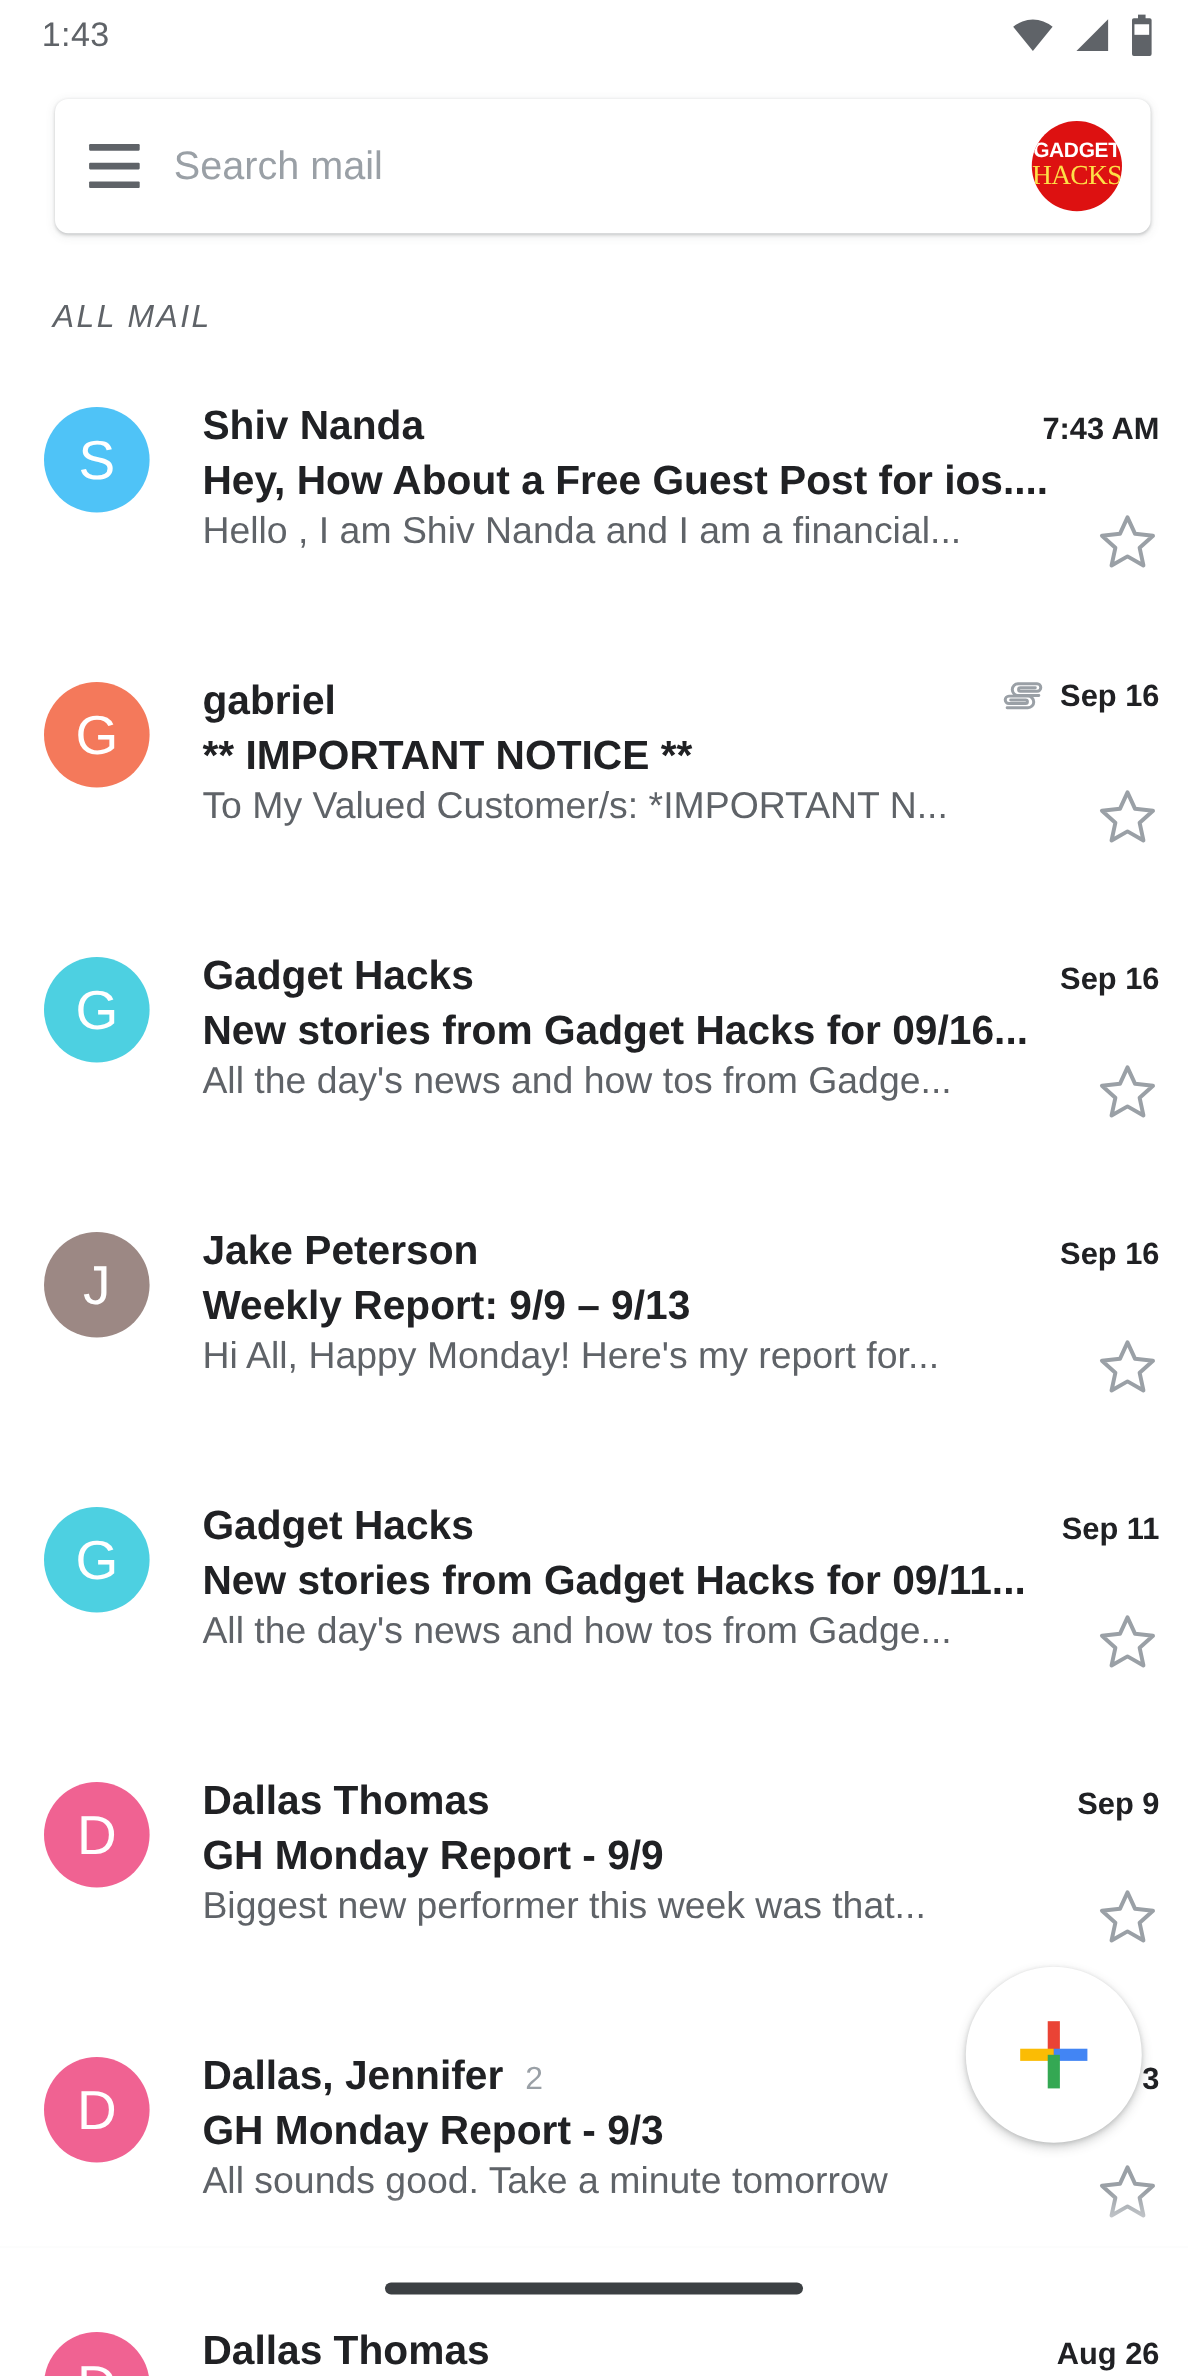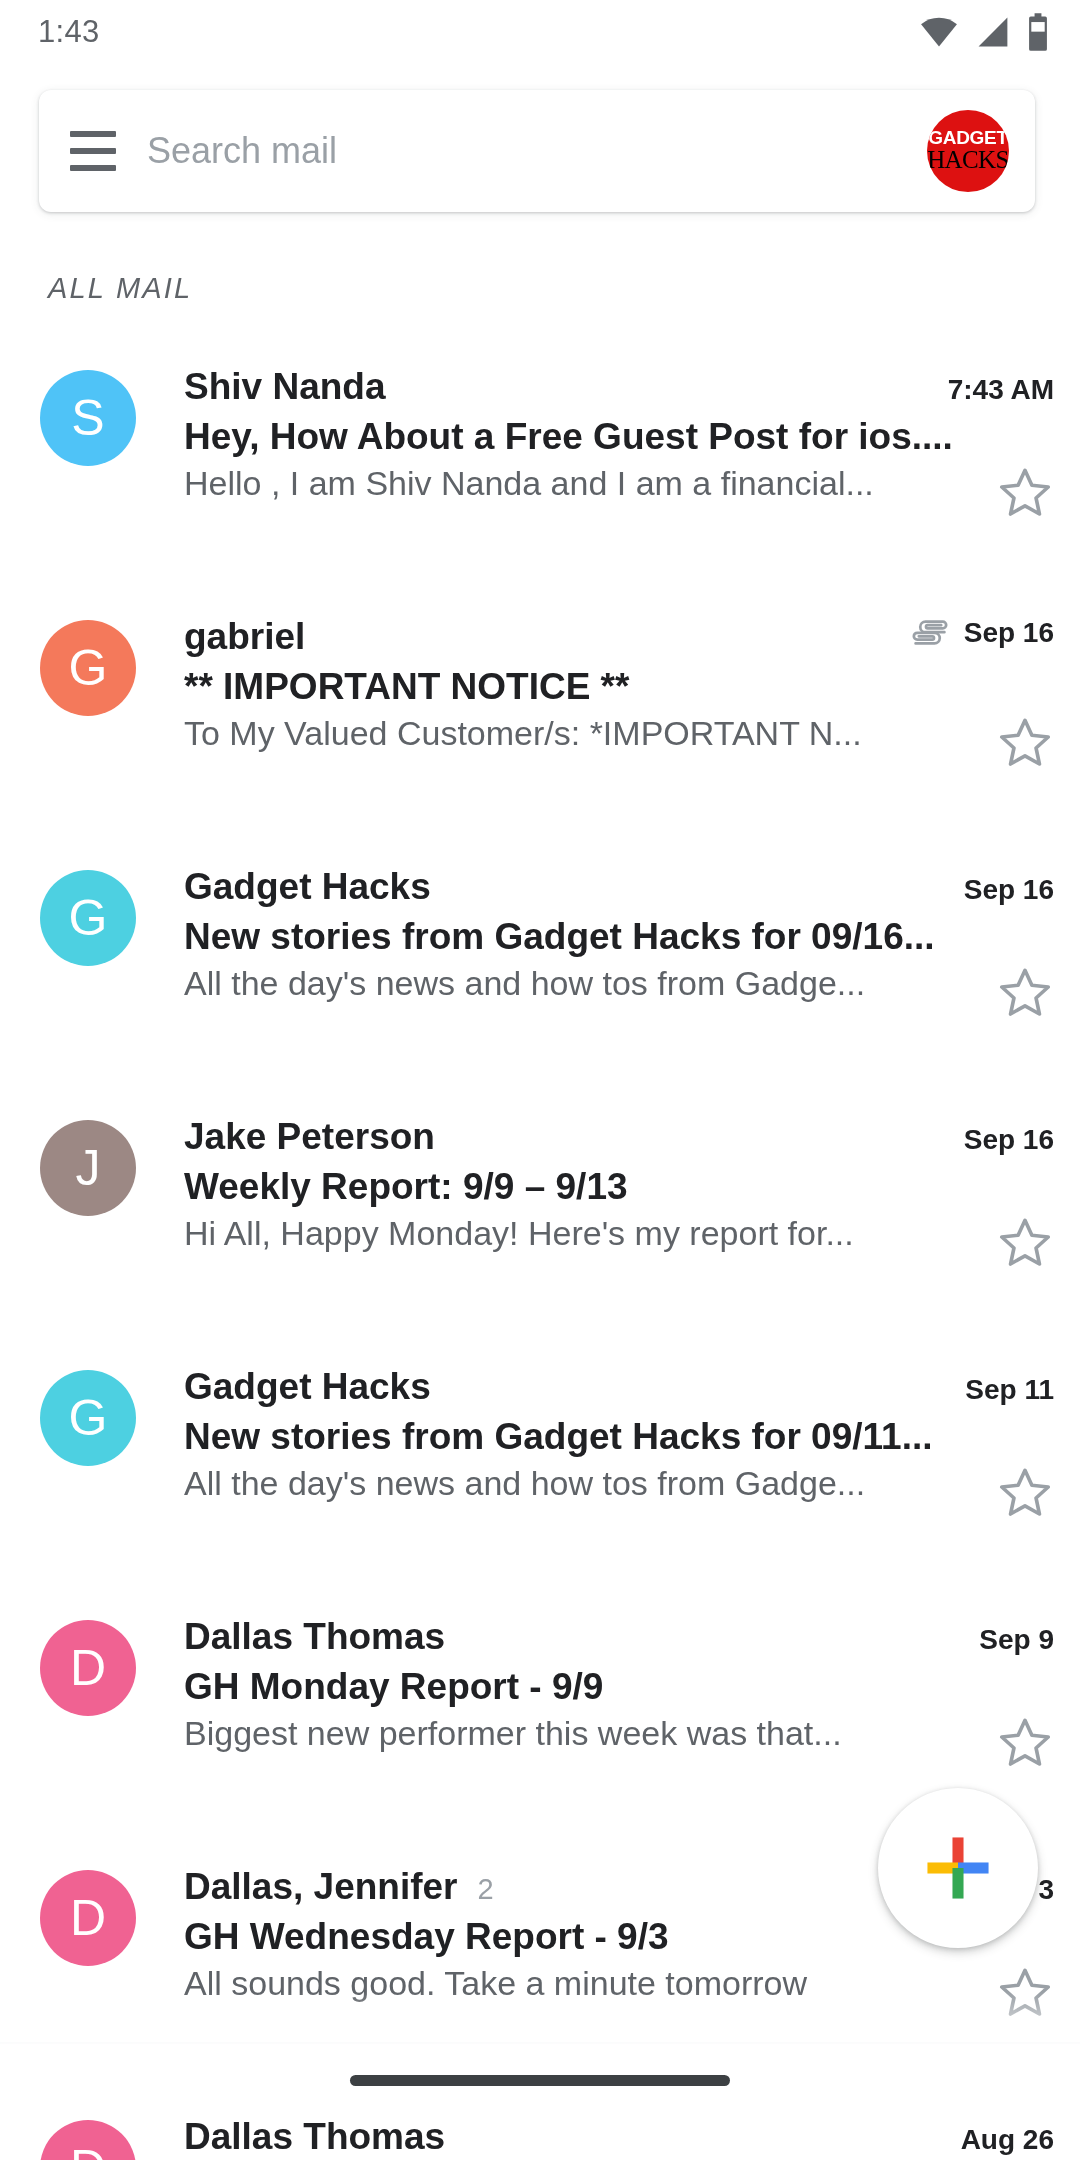--- a/index.html
+++ b/index.html
@@ -15,21 +15,21 @@
   #status-bar{
     height:64px; display:flex; align-items:center;
     padding:0 30px 0 38px; justify-content:space-between;
   }
   #status-clock{ font-size:31px; color:#5f6368; letter-spacing:.3px; }
   #status-icons{ display:flex; align-items:center; gap:14px; }
   .sysicon{ display:block; }
 
   
   #search-bar{
-    position:absolute; left:39px; top:90px; width:996px; height:122px;
+    position:absolute; left:50px; top:90px; width:996px; height:122px;
     background:#fff; border-radius:12px;
     box-shadow:0 1px 3px rgba(60,64,67,.24), 0 2px 10px rgba(60,64,67,.10);
     display:flex; align-items:center; padding:0 26px 0 0;
   }
   #hamburger-btn{
     width:108px; height:100%; display:flex; flex-direction:column;
     align-items:center; justify-content:center; gap:11px; cursor:pointer;
   }
   #hamburger-btn span{ display:block; width:46px; height:6px; background:#5f6368; border-radius:1px; }
   #search-input{
@@ -42,21 +42,21 @@
     width:82px; height:82px; border-radius:50%;
     background:#dd1111; flex:none;
     display:flex; flex-direction:column; align-items:center; justify-content:center;
     overflow:hidden; cursor:pointer;
   }
   #avatar-line1{
     font-size:19px; font-weight:bold; color:#fff; letter-spacing:-.3px;
     line-height:1; font-family:"Liberation Sans", sans-serif;
   }
   #avatar-line2{
-    font-size:25px; color:#000000; letter-spacing:-.6px; line-height:1.05;
+    font-size:25px; color:#fde047; letter-spacing:-.6px; line-height:1.05;
     font-family:"Liberation Serif", serif;
   }
 
   
   #section-header{
     position:absolute; left:48px; top:272px;
     font-size:29px; color:#5f6368; letter-spacing:2.2px; font-weight:400;font-style:italic;
   }
 
   
@@ -266,21 +266,21 @@
       <div class="mail-row">
         <div class="avatar" style="background: rgb(240, 98, 146);">D</div>
         <div class="row-body">
           <div class="line-top">
             <div class="sender">Dallas, Jennifer</div>
             <div class="thread-count">2</div>
             <div class="meta">
               <div class="date">Sep 3</div>
             </div>
           </div>
-          <div class="subject">GH Wednesday Report - 9/3</div>
+          <div class="subject">GH Monday Report - 9/3</div>
           <div class="snippet-line">
             <div class="snippet">All sounds good. Take a minute tomorrow</div>
             <svg class="star-btn" viewBox="0 0 24 24">
               <path d="M12 2.6l2.85 6.2 6.75.72-5.03 4.55 1.42 6.63L12 17.3l-5.99 3.4 1.42-6.63L2.4 9.52l6.75-.72z" fill="none" stroke="#9aa0a6" stroke-width="1.5" stroke-linejoin="round"></path>
             </svg>
           </div>
         </div>
       </div>
       <div class="mail-row">
         <div class="avatar" style="background: rgb(240, 98, 146);">D</div>

